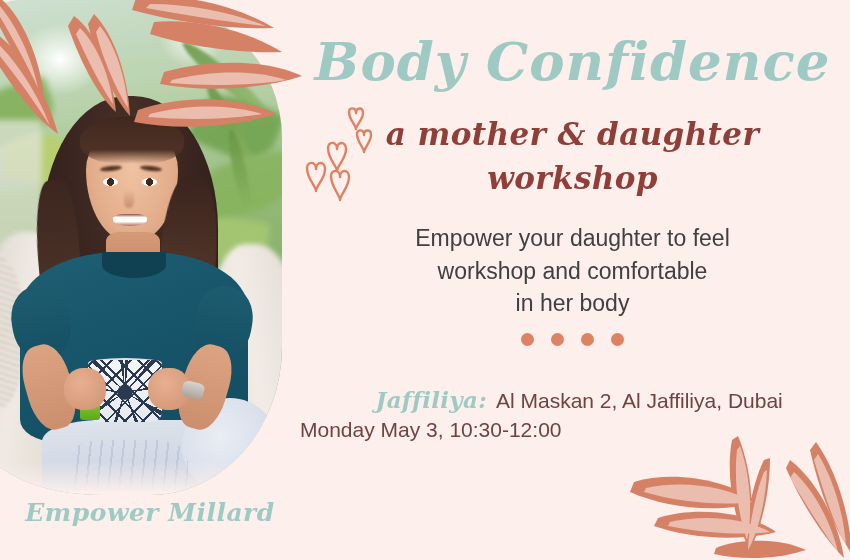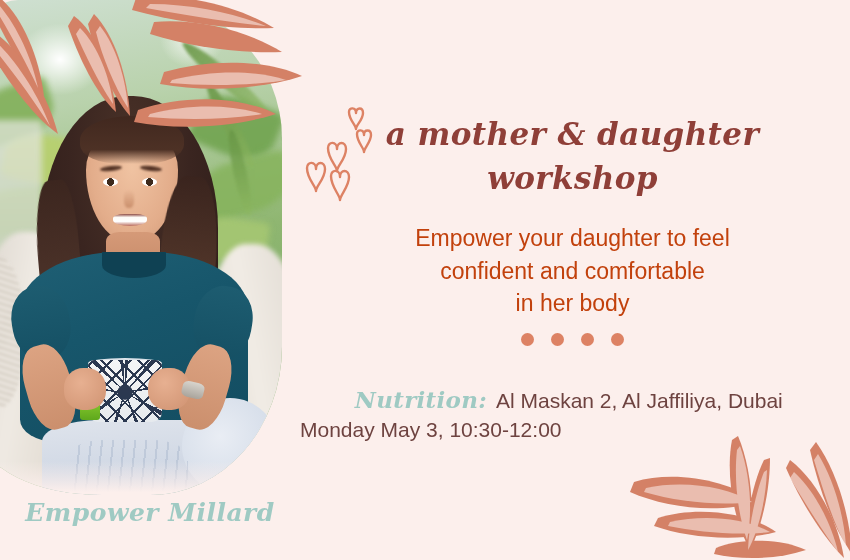--- a/index.html
+++ b/index.html
@@ -255,21 +255,21 @@
     line-height: 1.42;
     color: #8F3F38;
     letter-spacing: .4px;
   }
   #tagline {
     position: absolute; left: 300px; top: 222px; width: 545px;
     text-align: center;
     font-family: "Liberation Sans", sans-serif;
     font-size: 23px;
     line-height: 1.42;
-    color: #c2410c;
+    color: #404040;
   }
   #dots {
     position: absolute; left: 300px; top: 333px; width: 545px;
     display: flex; justify-content: center; gap: 17px;
   }
   .dot { width: 13px; height: 13px; border-radius: 50%; background: #DD8264; }
 
   #details {
     position: absolute; left: 300px; top: 386px; width: 540px;
   }
@@ -423,42 +423,43 @@
   <svg id="hearts" viewBox="0 0 80 100">
     <g fill="none" stroke="#DD8264" stroke-width="2.4" stroke-linejoin="round" stroke-linecap="round">
       <path d="M44 6 C44 1 51 1 51 7 C51 1 58 1 58 7 C58 14 51 19 51 23 C51 19 44 14 44 6 Z"></path>
       <path d="M52 28 C52 23 59 23 59 29 C59 23 66 23 66 29 C66 36 59 42 59 46 C59 42 52 36 52 28 Z"></path>
       <path d="M23 42 C23 35 32 35 32 43 C32 35 41 35 41 43 C41 53 32 60 32 65 C32 60 23 53 23 42 Z"></path>
       <path d="M2 62 C2 55 11 55 11 63 C11 55 20 55 20 63 C20 73 11 80 11 85 C11 80 2 73 2 62 Z"></path>
       <path d="M26 70 C26 63 35 63 35 71 C35 63 44 63 44 71 C44 81 35 89 35 94 C35 89 26 81 26 70 Z"></path>
     </g>
   </svg>
 
+  <div id="title">Body Confidence</div>
 
   <div id="subtitle">
     <div>a mother &amp; daughter</div>
     <div>workshop</div>
   </div>
 
   <div id="tagline">
     <div>Empower your daughter to feel</div>
-    <div>confident and comfortable</div>
+    <div>workshop and comfortable</div>
     <div>in her body</div>
   </div>
 
   <div id="dots">
     <span class="dot"></span>
     <span class="dot"></span>
     <span class="dot"></span>
     <span class="dot"></span>
   </div>
 
   <div id="details">
     <div class="detail-row">
-      <span class="detail-label">Nutrition:</span>
+      <span class="detail-label">Jaffiliya:</span>
       <span class="detail-value">Al Maskan 2, Al Jaffiliya, Dubai</span>
     </div>
     <div class="detail-row">
       <span class="detail-value">Monday May 3, 10:30-12:00</span>
     </div>
   </div>
 
   <div id="sig-name">Empower Millard</div>
 
 </div>

